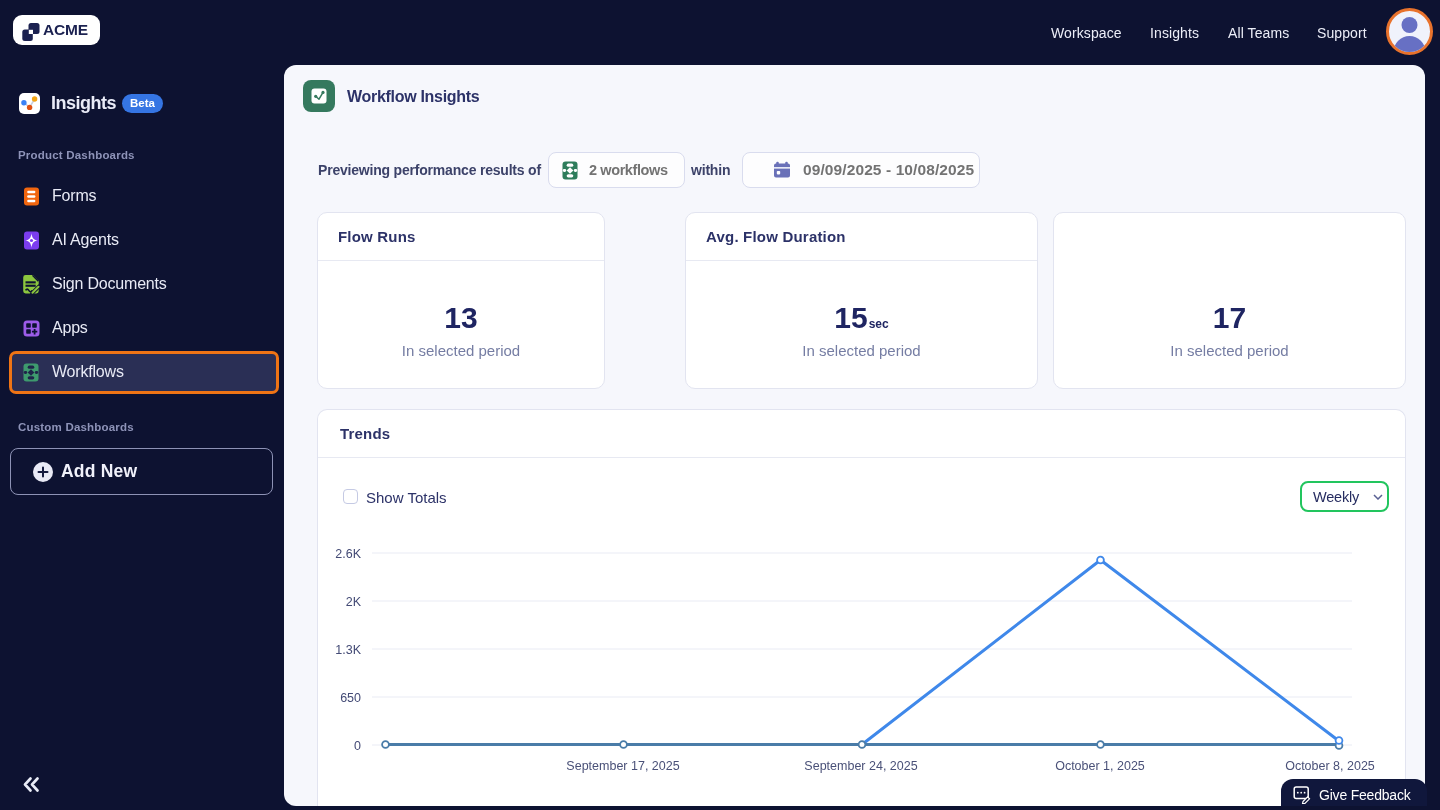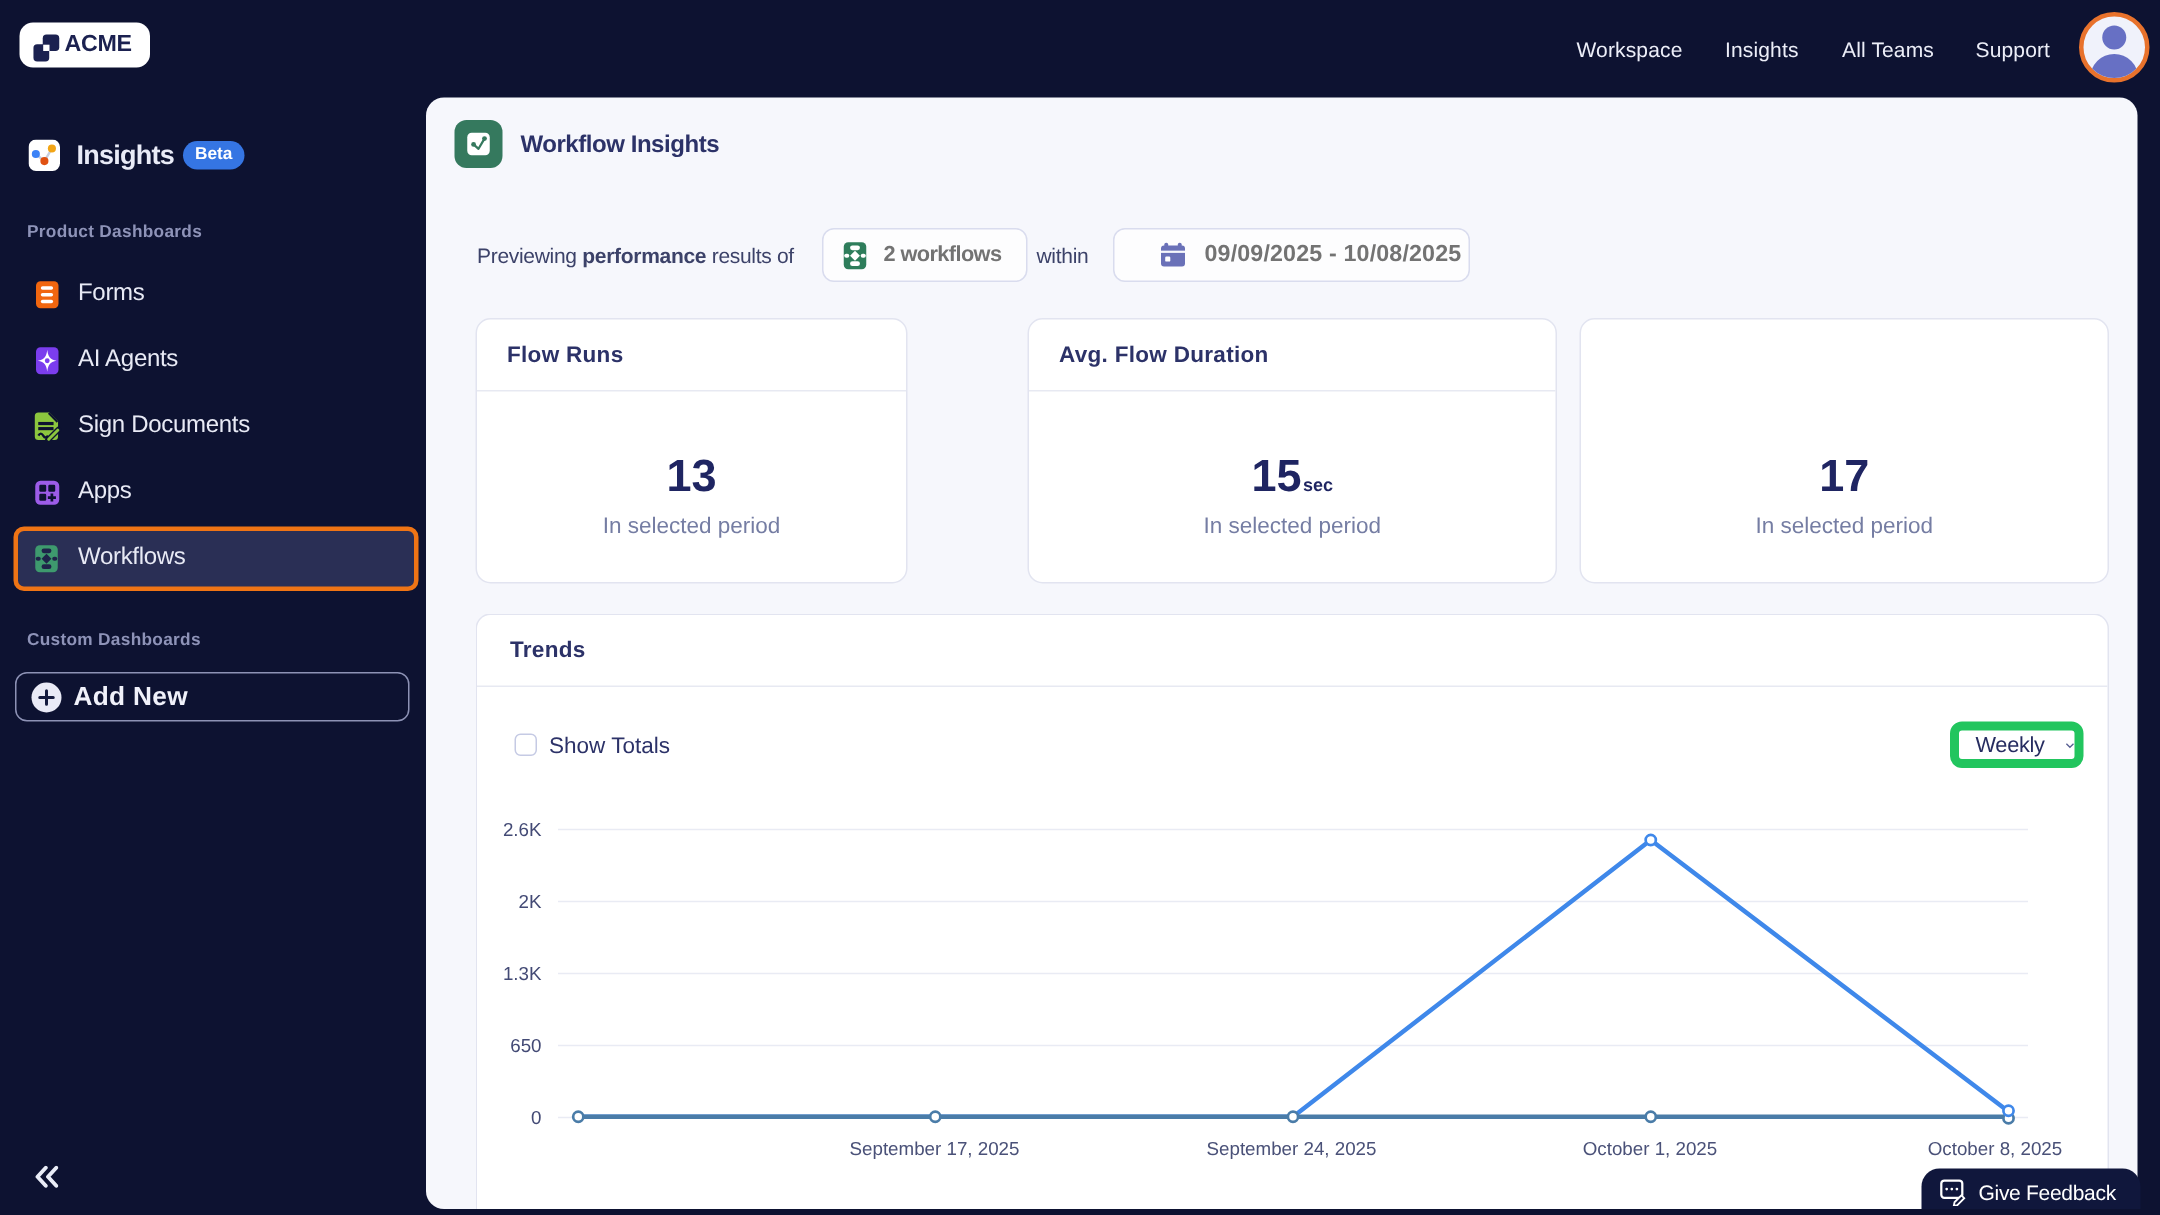--- a/index.html
+++ b/index.html
@@ -17,46 +17,46 @@
 
 
 .logochip { position:absolute; left:13px; top:15px; width:87px; height:30px; background:#fff; border-radius:9px; display:flex; align-items:center; }
 .ins-head { position:absolute; left:19px; top:93px; display:flex; align-items:center; }
 .ins-title { color:#e9ebf7; font-size:18px; font-weight:bold; margin-left:11px; letter-spacing:-0.5px;}
 .beta { background:#3575e3; color:#fff; font-size:11.5px; font-weight:bold; border-radius:10px; padding:3px 8px 4px; margin-left:6px; }
 .sec-label { position:absolute; left:18px; color:#8e93b8; font-size:11.5px; font-weight:bold; letter-spacing:.2px; }
 .navitem { position:absolute; left:23px; display:flex; align-items:center; height:24px; }
 .navitem span { position:absolute; left:29px; white-space:nowrap; color:#e8eaf5; font-size:16px; letter-spacing:-0.2px; }
 .selbox { position:absolute; left:9px; top:351px; width:270px; height:43px; background:#2a2f55; border:3.5px solid #ef7415; border-radius:7px; }
-.addnew { position:absolute; left:10px; top:448px; width:263px; height:33px; border:1.5px solid #8d92b5; border-radius:8px; display:flex; align-items:center; }
+.addnew { position:absolute; left:10px; top:448px; width:263px; height:47px; border:1.5px solid #8d92b5; border-radius:8px; display:flex; align-items:center;padding-left:12px; }
 .pluscirc { width:20px; height:20px; border-radius:50%; background:#e9eaf6; margin-left:10px; position:relative; }
 .addnew b { color:#f0f1fa; font-size:17.5px; margin-left:8px; letter-spacing:0.2px; }
 .collapse { position:absolute; left:23px; top:777px; }
 
 
 .panel { position:absolute; left:284px; top:65px; width:1141px; height:741px; background:#f6f7fc; border-radius:12px; }
 .hicon { position:absolute; left:303px; top:80px; width:32px; height:32px; background:#35795e; border-radius:8px; }
 .htitle { position:absolute; left:347px; top:88px; color:#2c3268; font-size:16px; font-weight:bold; letter-spacing:-0.3px; }
 
 
-.filtxt { position:absolute; top:162px; color:#3c4269; font-size:14px; font-weight:normal; letter-spacing:-0.2px; }
+.filtxt { position:absolute; top:162px; color:#3c4269; font-size:14px; font-weight:bold; letter-spacing:-0.2px; }
 .btn { position:absolute; top:152px; height:36px; background:#fdfdfe; border:1px solid #d9dcee; border-radius:8px; display:flex; align-items:center; }
 .btn b { color:#737373; font-size:14.5px; letter-spacing:-0.4px; }
 
 
 .card { position:absolute; background:#fff; border:1px solid #e2e4f0; border-radius:10px; }
 .card-h { height:48px; border-bottom:1px solid #e7e9f2; display:flex; align-items:center; padding-left:20px; color:#2c3268; font-size:15px; font-weight:bold; letter-spacing:.2px; }
 .statnum { position:absolute; top:88px; width:100%; text-align:center; color:#1f2562; font-size:30px; font-weight:bold; }
 .statlbl { position:absolute; top:129px; width:100%; text-align:center; color:#757da3; font-size:15px; }
 
 
 .trends { position:absolute; left:317px; top:409px; width:1089px; height:397px; background:#fff; border:1px solid #e2e4f0; border-radius:10px 10px 0 0; border-bottom:none; }
 .cb { position:absolute; left:343px; top:489px; width:15px; height:15px; background:#fff; border:1.5px solid #c5cae4; border-radius:4px; }
 .showtot { position:absolute; left:366px; top:489px; color:#2c3268; font-size:15px; }
-.weekly { position:absolute; left:1300px; top:481px; width:89px; height:31px; background:#fff; border:6px solid #22c55e; border-radius:8px; display:flex; align-items:center; }
+.weekly { position:absolute; left:1300px; top:481px; width:89px; height:31px; background:#fff; border:2px solid #22c55e; border-radius:8px; display:flex; align-items:center; }
 .weekly span { color:#262c60; font-size:14.5px; margin-left:11px; letter-spacing:-0.2px; }
 
 
 .feedback { position:absolute; left:1281px; top:779px; width:146px; height:31px; background:#10173c; border-radius:12px 12px 0 0; display:flex; align-items:center; color:#fff; font-size:14px; letter-spacing:-0.2px; }
 .bottomstrip { position:absolute; left:0; top:806px; width:1440px; height:4px; background:#0d1231; }
 </style>
 </head>
 <body>
 
 <div>

